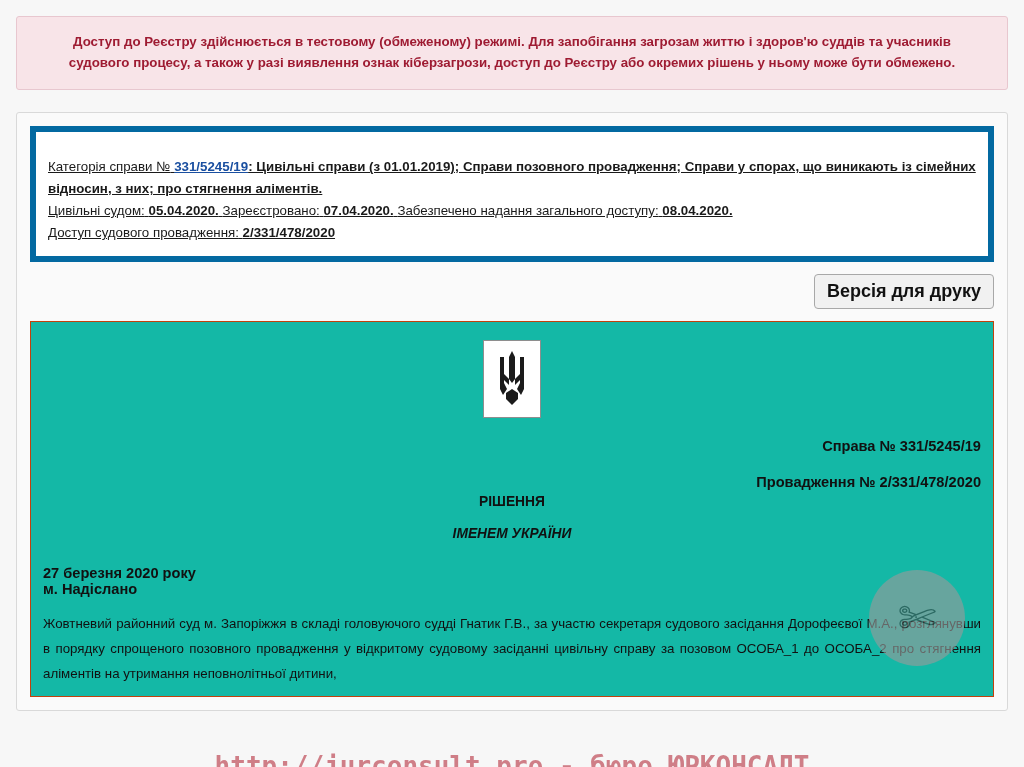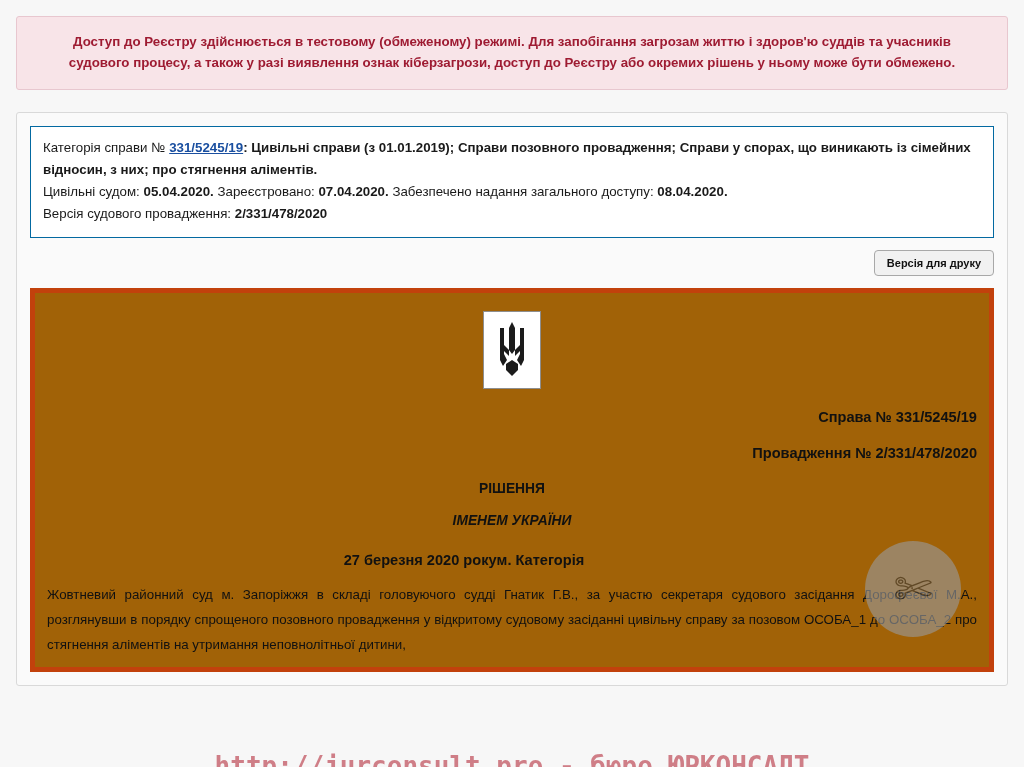--- a/index.html
+++ b/index.html
@@ -40,55 +40,56 @@
   
   .case-card {
     margin-top: 22px;
     border: 1px solid #d9d9d9;
     background: #fafafa;
     border-radius: 3px;
     padding: 13px;
   }
   .case-meta {
     background: #fff;
-    border: 1px solid #0369a1;
-    padding: 10px 12px 12px 12px;
+    border: 6px solid #0369a1;
+    padding: 24px 12px 12px 12px;
     font-size: 13.3px;
     line-height: 22px;
     color: #1a1a1a;
+    text-decoration: underline;
   }
   .case-meta .line { display: block; }
   .case-meta b { font-weight: bold; }
   .case-link {
     color: #1a4fa0;
     text-decoration: underline;
     font-weight: bold;
   }
 
   .print-row {
     display: flex;
     justify-content: flex-end;
     padding: 12px 0 12px 0;
   }
   .print-button {
     background: #f1f1f1;
     border: 1px solid #a8a8a8;
     border-radius: 4px;
     padding: 6px 12px;
-    font-size: 11px;
+    font-size: 18px;
     font-weight: bold;
     color: #111;
     cursor: pointer;
     font-family: "Liberation Sans", sans-serif;
   }
 
   
   .doc {
-    background: #a16207;
-    border: 5px solid #c2410c;
+    background: #14b8a6;
+    border: 1px solid #c2410c;
     padding: 14px 12px 10px 12px;
     position: relative;
   }
 
   .emblem-wrap {
     display: flex;
     justify-content: center;
     padding-top: 4px;
   }
   .emblem {
@@ -108,33 +109,34 @@
     color: #111;
     margin-top: 20px;
   }
   .doc-right.second { margin-top: 20px; }
 
   .doc-center {
     text-align: center;
     font-weight: bold;
     font-size: 13.8px;
     color: #111;
-    margin-top: 20px;
+    margin-top: 4px;
   }
   .doc-center.sub { margin-top: 17px; font-style: italic; }
   .doc-center.paren { margin-top: 17px; font-size: 13.3px; }
 
   .date-place {
     display: flex;
-    justify-content: center;
+    justify-content: flex-end;
     margin-top: 24px;
     font-weight: bold;
     font-size: 14.6px;
     color: #111;
     padding-right: 96px;
+    flex-direction: column;
   }
   .date-place .place { padding-right: 0; }
 
   .body-text {
     margin-top: 14px;
     font-size: 13.3px;
     line-height: 25px;
     text-align: justify;
     color: #111;
   }
@@ -195,21 +197,21 @@
       </span>
       <span class="line">
         <span>Цивільні судом:</span>
         <b>05.04.2020.</b>
         <span>Зареєстровано:</span>
         <b>07.04.2020.</b>
         <span>Забезпечено надання загального доступу:</span>
         <b>08.04.2020.</b>
       </span>
       <span class="line">
-        <span>Версія судового провадження:</span>
+        <span>Доступ судового провадження:</span>
         <b>2/331/478/2020</b>
       </span>
     </div>
 
     <div class="print-row">
       <button class="print-button">Версія для друку</button>
     </div>
 
     <div class="doc">
 
@@ -229,21 +231,21 @@
       </div>
 
       <div class="doc-right">Справа № 331/5245/19</div>
       <div class="doc-right second">Провадження № 2/331/478/2020</div>
 
       <div class="doc-center">РІШЕННЯ</div>
       <div class="doc-center sub">ІМЕНЕМ УКРАЇНИ</div>
 
       <div class="date-place">
         <span class="date">27 березня 2020 року</span>
-        <span class="place">м. Категорія</span>
+        <span class="place">м. Надіслано</span>
       </div>
 
       <div class="body-text">Жовтневий районний суд м. Запоріжжя в складі головуючого судді Гнатик Г.В., за участю секретаря судового засідання Дорофеєвої М.А., розглянувши в порядку спрощеного позовного провадження у відкритому судовому засіданні цивільну справу за позовом ОСОБА_1 до ОСОБА_2 про стягнення аліментів на утримання неповнолітньої дитини,</div>
 
       <div class="wm-circle">
         <span class="wm-mark">✄</span>
       </div>
     </div>
   </div>
 

